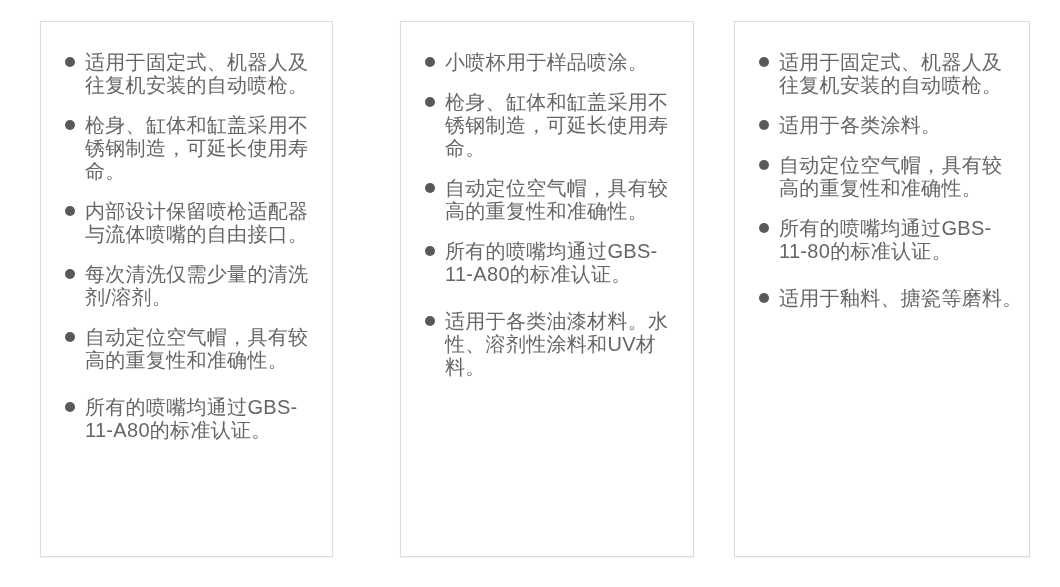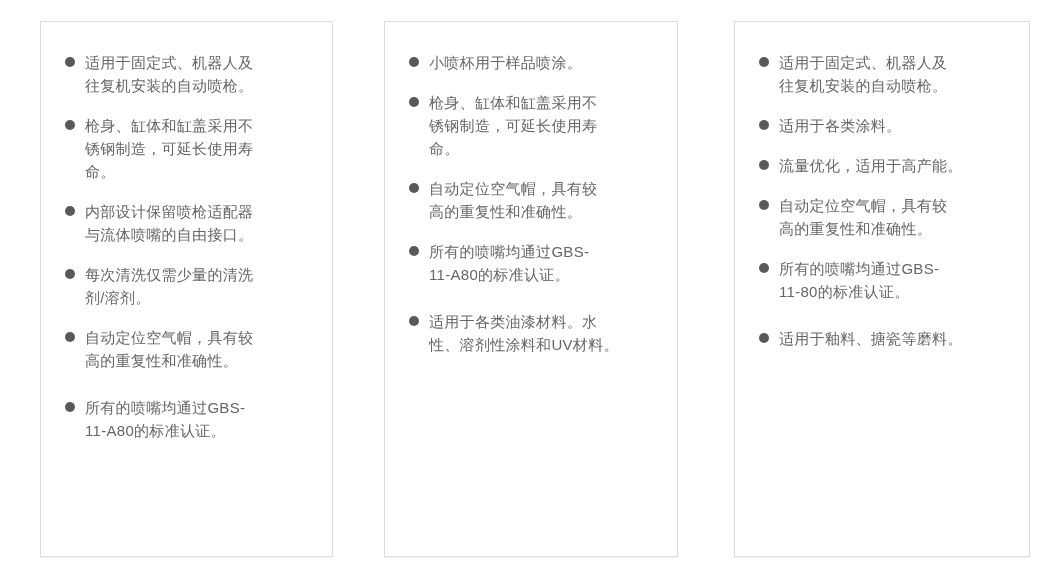--- a/index.html
+++ b/index.html
@@ -27,21 +27,21 @@
   .feature-card {
     position: absolute;
     top: 21px;
     height: 536px;
     background: var(--panel-bg);
     border: 1px solid var(--panel-border);
     box-shadow: 0 1px 1px rgba(0,0,0,0.04);
     padding: 29px 6px 20px 24px;
   }
   .feature-card.card-1 { left: 40px;  width: 293px; }
-  .feature-card.card-2 { left: 384px; width: 294px; }
+  .feature-card.card-2 { left: 400px; width: 294px; }
   .feature-card.card-3 { left: 734px; width: 296px; }
   .feature-list {
     list-style: none;
     margin: 0;
     padding: 0;
   }
   .feature-item {
     display: flex;
     align-items: flex-start;
     margin: 0 0 17px 0;
@@ -50,21 +50,21 @@
   .bullet {
     flex: 0 0 auto;
     width: 10px;
     height: 10px;
     border-radius: 50%;
     background: var(--bullet-color);
     margin: 6px 10px 0 0;
   }
   .item-text {
     flex: 1 1 auto;
-    font-size: 15px;
+    font-size: 20px;
     line-height: 23px;
     color: var(--text-color);
     white-space: pre-line;
     letter-spacing: 0.3px;
   }
 </style>
 </head>
 <body>
 
 <div class="stage">
@@ -141,24 +141,20 @@
         <span class="bullet"></span>
         <span class="item-text">适用于固定式、机器人及
 往复机安装的自动喷枪。</span>
       </li>
       <li class="feature-item">
         <span class="bullet"></span>
         <span class="item-text">适用于各类涂料。</span>
       </li>
       <li class="feature-item">
         <span class="bullet"></span>
-        <span class="item-text">流量优化，适用于高产能。</span>
-      </li>
-      <li class="feature-item">
-        <span class="bullet"></span>
         <span class="item-text">自动定位空气帽，具有较
 高的重复性和准确性。</span>
       </li>
       <li class="feature-item">
         <span class="bullet"></span>
         <span class="item-text">所有的喷嘴均通过GBS-
 11-80的标准认证。</span>
       </li>
       <li class="feature-item">
         <span class="bullet"></span>

